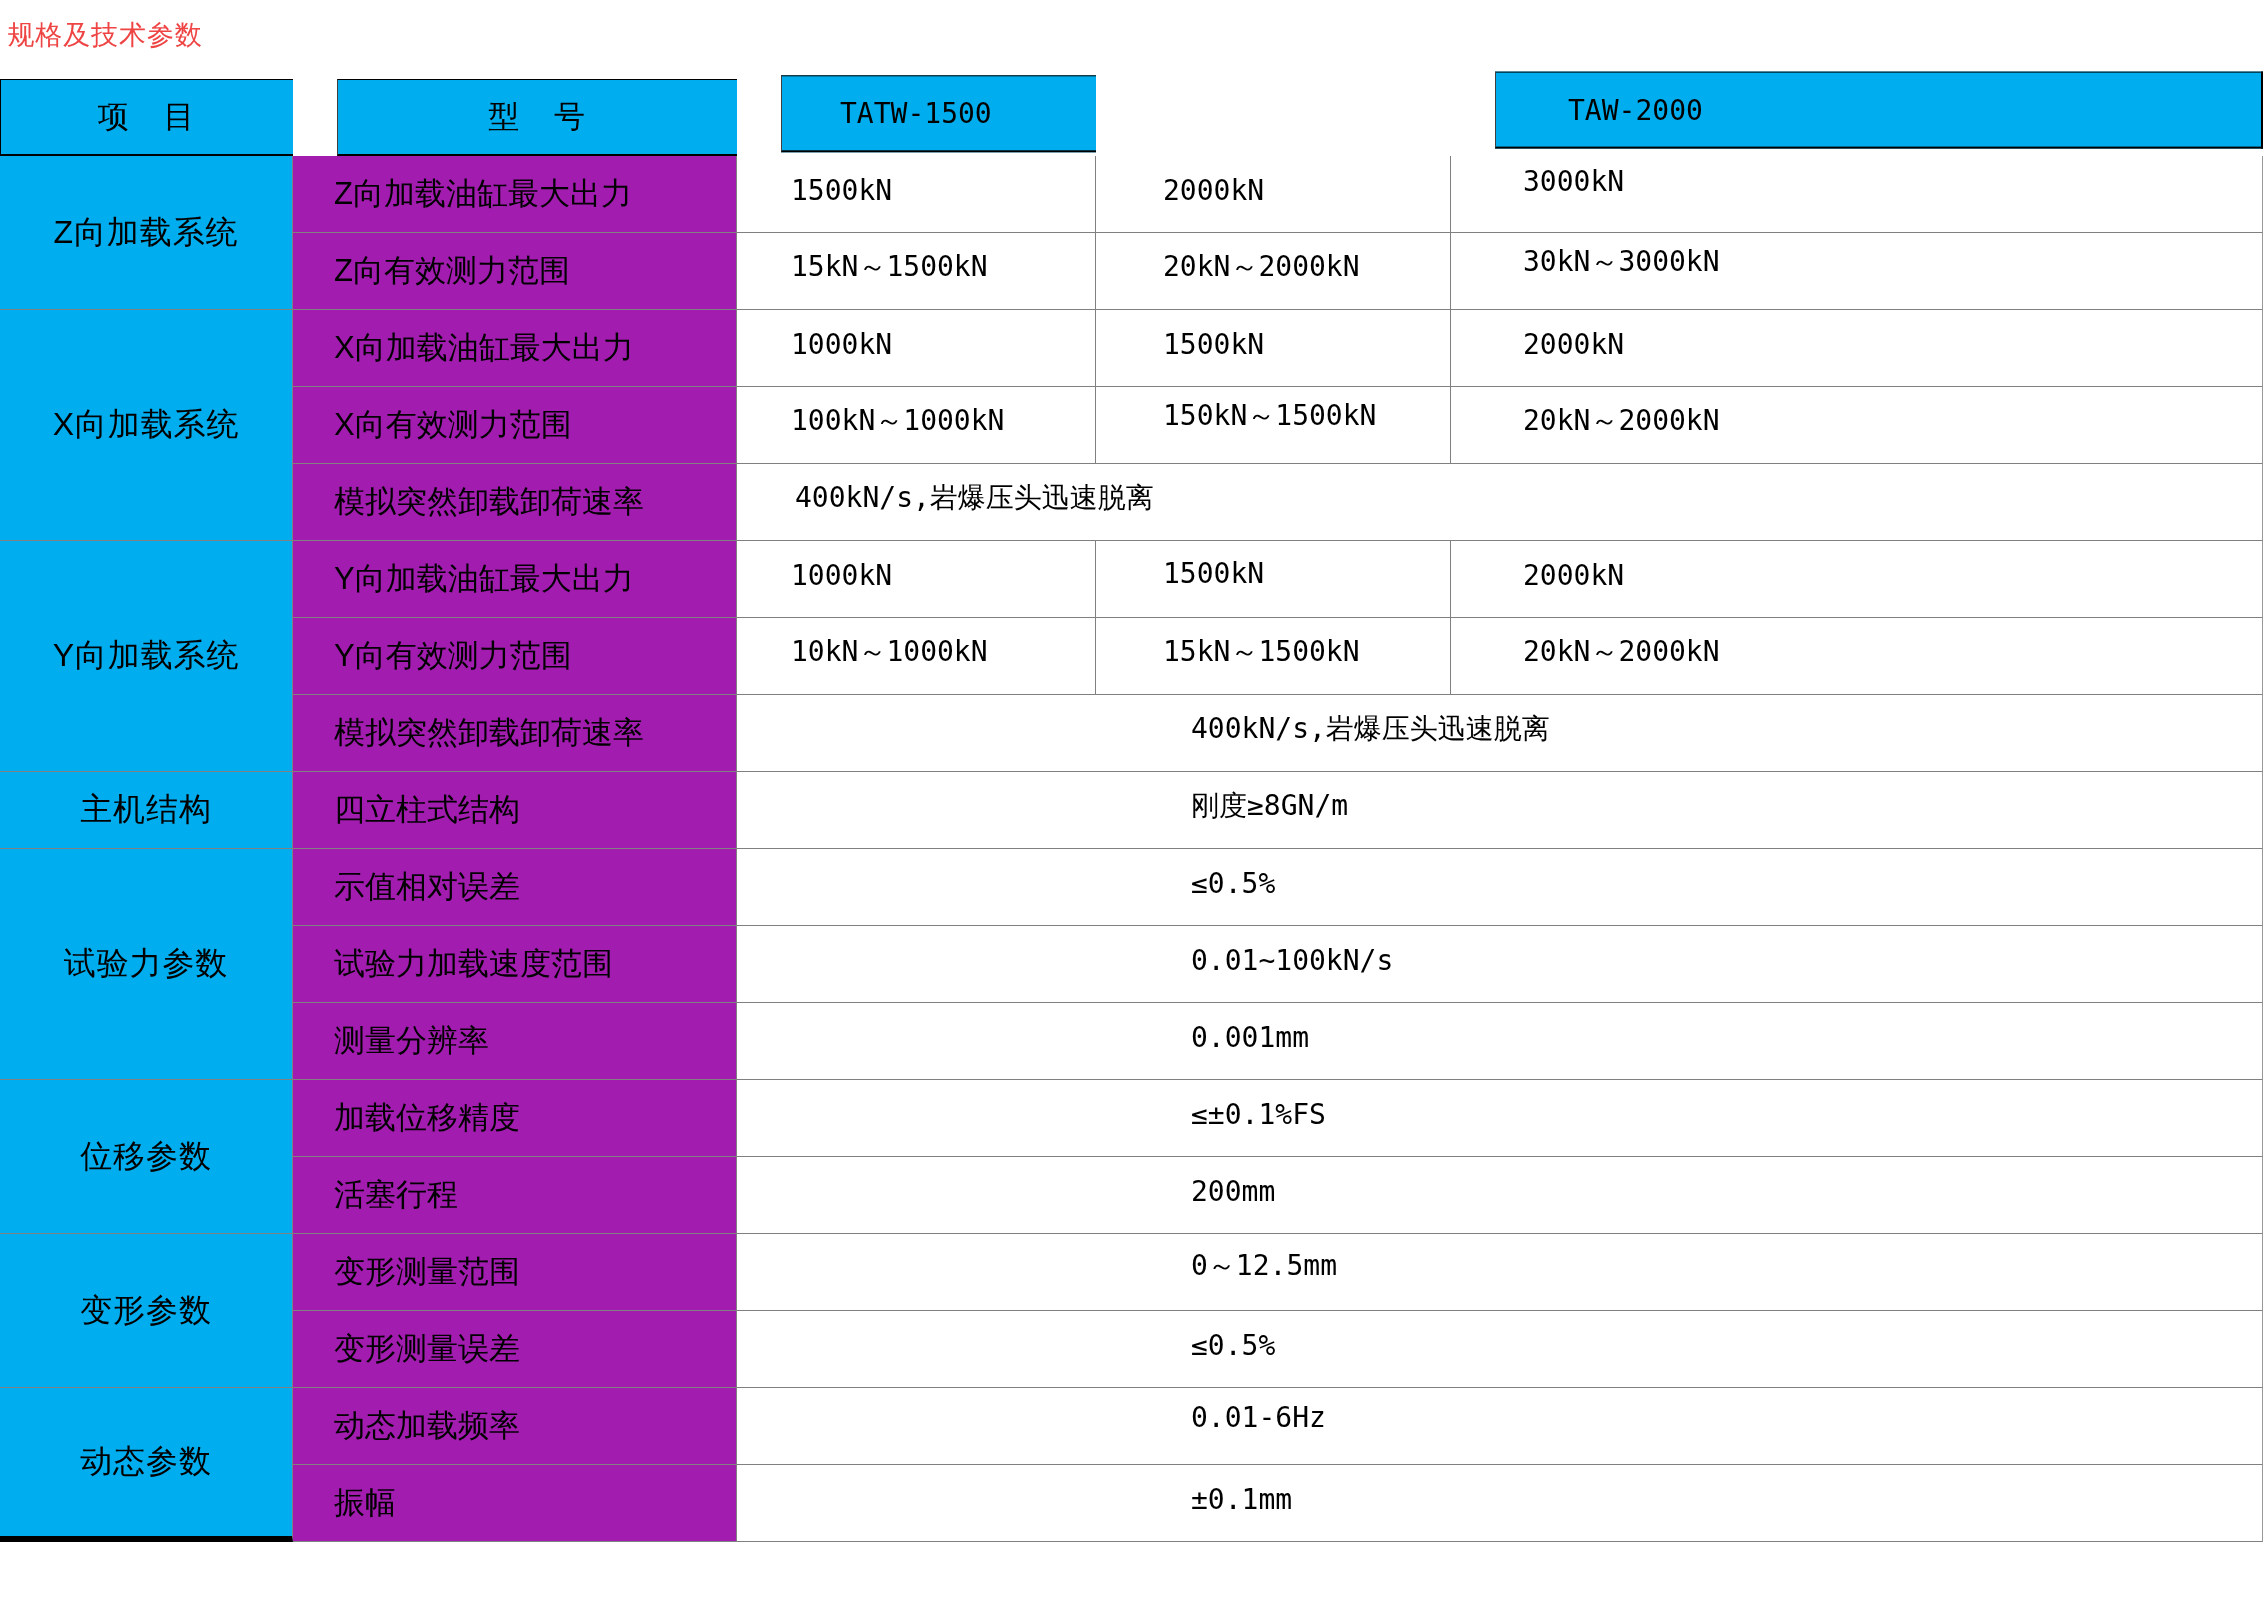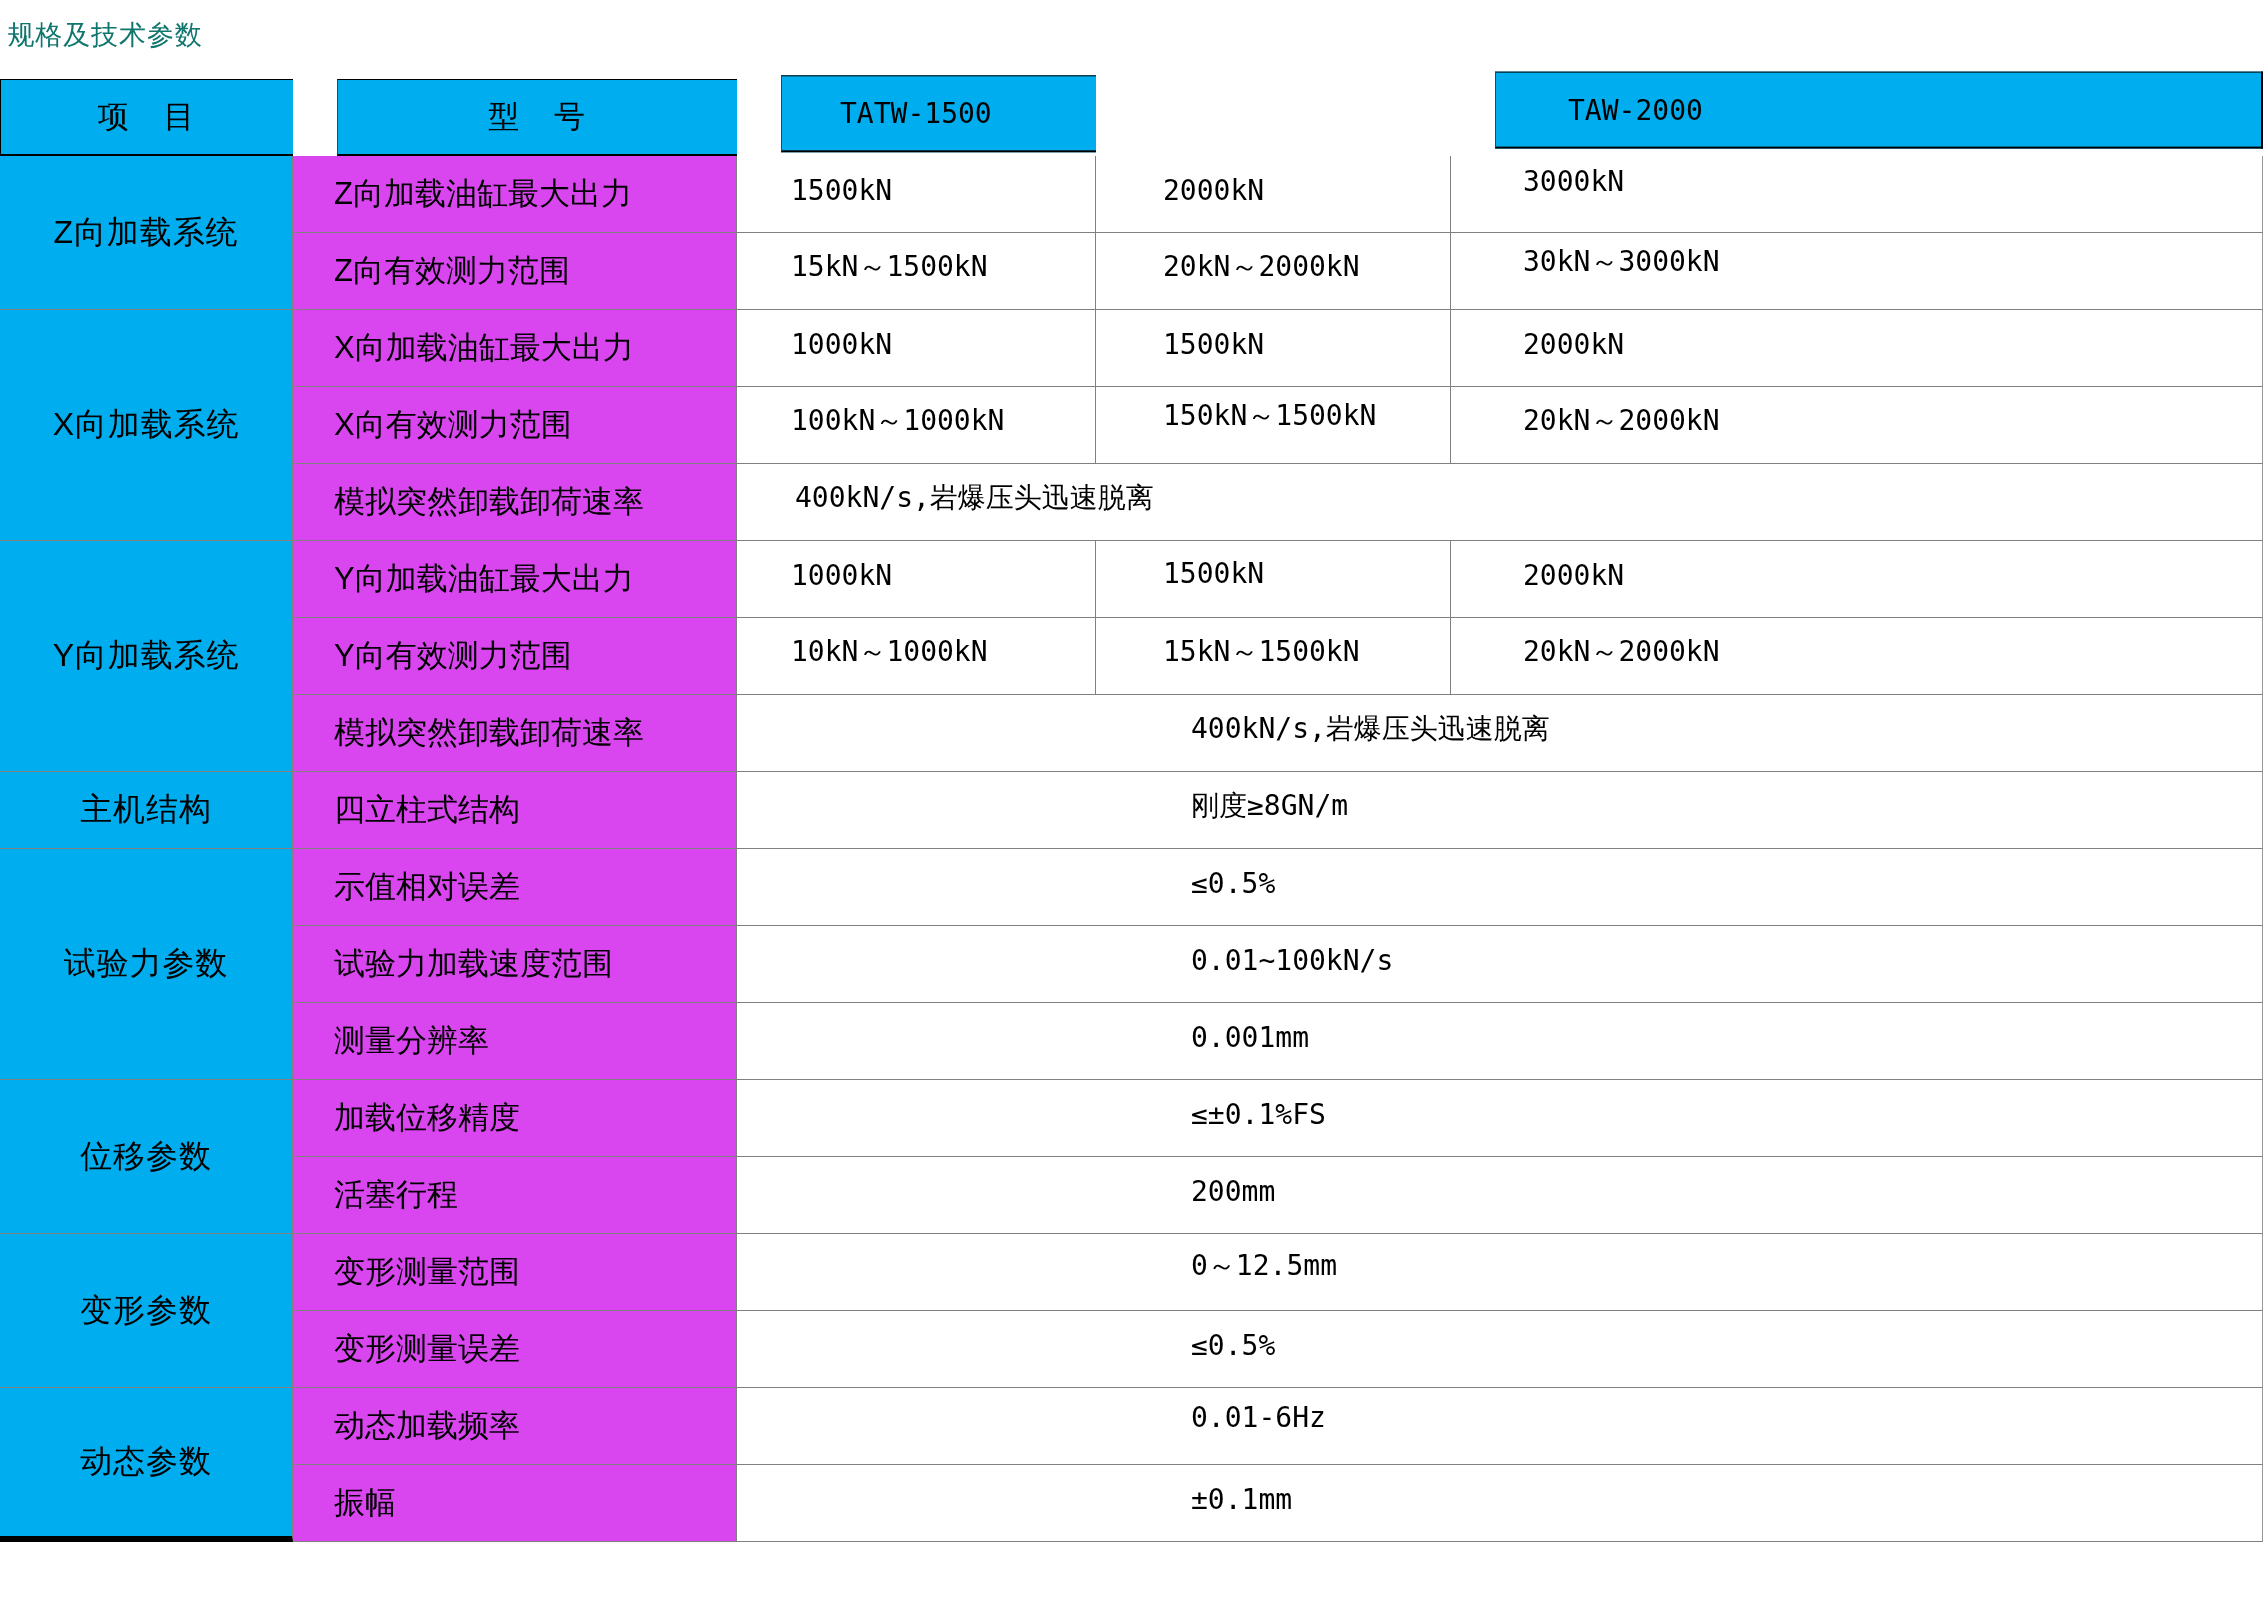--- a/index.html
+++ b/index.html
@@ -2,21 +2,21 @@
 <html style="font-size:15px"><head>
 <meta charset="utf-8">
 <style>
   html,body{margin:0;padding:0;}
   body{
     width:2267px;height:1623px;position:relative;background:#ffffff;overflow:hidden;
     font-family:"Liberation Sans","DejaVu Sans",sans-serif;color:#000;
   }
   .page-title{
     position:absolute;left:7.4px;top:16.7px;font-size:27px;letter-spacing:0.9px;
-    font-family:"DejaVu Serif","Liberation Serif",serif;color:#0f766e;
+    font-family:"DejaVu Serif","Liberation Serif",serif;color:#ef4444;
   }
   .spec-table{
     position:absolute;left:0;top:79px;
     display:grid;
     grid-template-columns:293px 444px 359px 355px 812px;
     grid-template-rows:77px repeat(18,77px);
   }
   .cell{box-sizing:border-box;display:flex;align-items:center;}
   
   .h{
@@ -34,21 +34,21 @@
   .h.m3{padding-left:72px;transform:translateY(-7.4px);}
   
   .g{
     background:var(--blue);justify-content:center;
     font-size:32px;letter-spacing:0.9px;
     border-right:1.9px solid var(--grid);border-bottom:1.9px solid var(--grid);
   }
   .g.last{border-bottom:6.5px solid #000;}
   
   .i{
-    background:#d946ef;padding-left:41px;font-size:31px;
+    background:#a21caf;padding-left:41px;font-size:31px;
     border-right:1.9px solid var(--grid);border-bottom:1.9px solid var(--grid);
   }
   
   .v,.s{
     background:#fff;font-size:28px;
     font-family:"DejaVu Sans Mono","Liberation Mono",monospace;
     border-bottom:1.9px solid var(--grid);
   }
   .v>span,.s>span{transform:translateY(-3.7px);display:inline-block;text-align:right;}
   .v.c3{padding-left:54px;border-right:1.9px solid var(--grid);}

